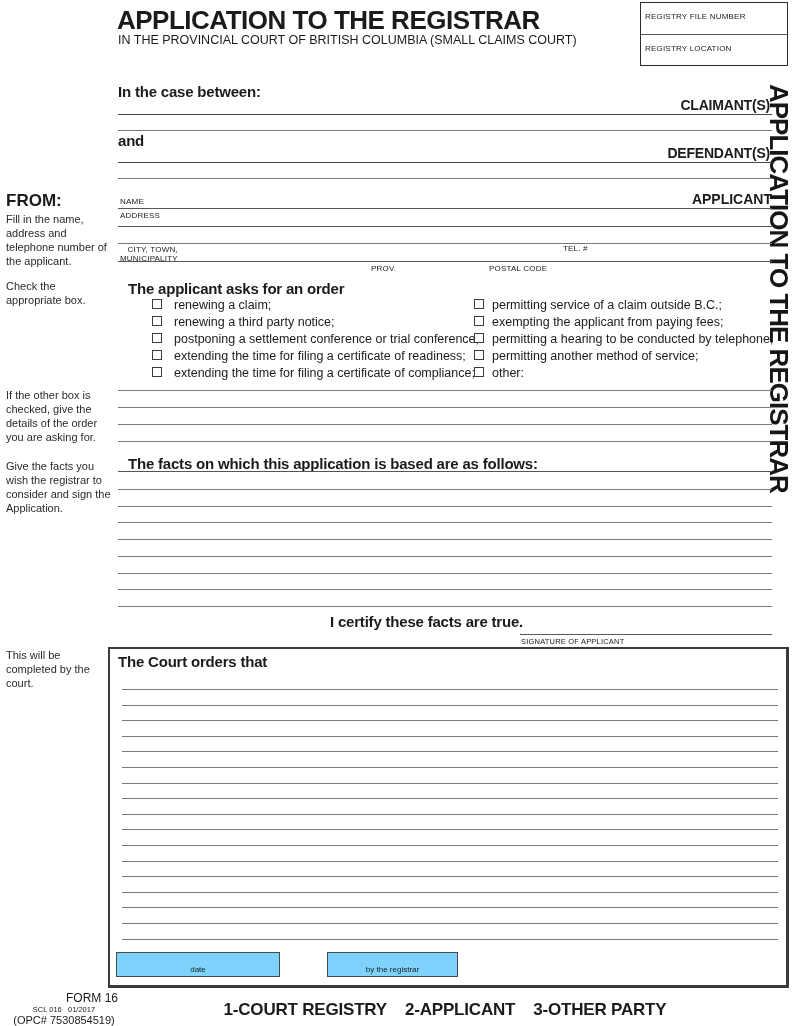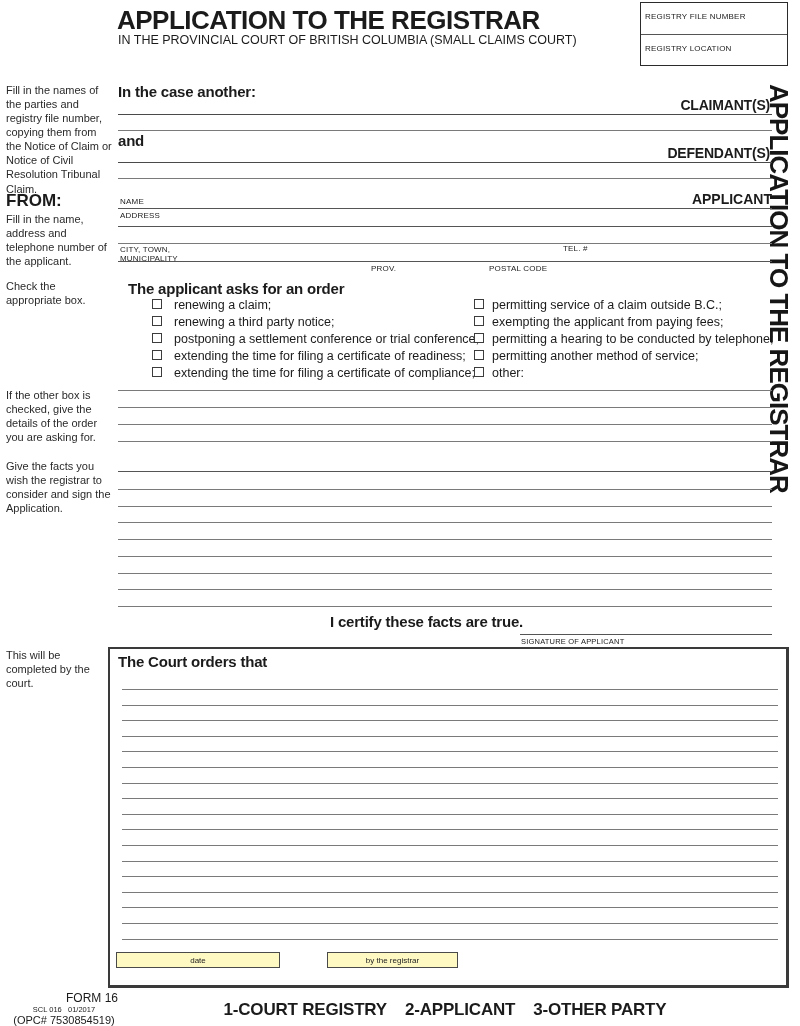--- a/index.html
+++ b/index.html
@@ -4,36 +4,36 @@
 <style>
   * { margin:0; padding:0; box-sizing:border-box; }
   html,body { background:#e8e8e8; }
   .page {
     position:relative; width:800px; height:1026px; background:#ffffff;
     font-family:"Liberation Sans","DejaVu Sans",sans-serif; color:#1b1b1b;
     overflow:hidden; margin:0 auto;
   }
   .abs { position:absolute; }
   .b { font-weight:bold; }
-  .tiny { font-size:8px; letter-spacing:.2px; }
+  .tiny { font-size:8px; letter-spacing:.2px;text-align:right; }
   .note { font-size:11px; line-height:1.28; color:#2a2a2a; }
   .rule { position:absolute; height:0; border-bottom:1px solid #7a7a7a; }
   .rule.dark { border-bottom-color:#555; }
   .lineblock { position:absolute; border-bottom:1.5px solid #4a4a4a; }
   .rlabel { position:absolute; right:2px; bottom:1px; font-weight:bold; font-size:14px; letter-spacing:-.2px; }
   .h15 { font-size:15px; font-weight:bold; letter-spacing:-.2px; }
   .cbrow { position:absolute; height:14px; }
   .cb { position:absolute; top:1px; width:10px; height:10px; border:1.2px solid #3c3c3c; background:#fff; }
   .cblabel { position:absolute; top:0; font-size:12.5px; white-space:nowrap; }
   .regbox { position:absolute; left:640px; top:2px; width:148px; height:64px; border:1.2px solid #2b2b2b; }
   .regcell { height:32px; padding:2px 4px; }
   .regcell.first { border-bottom:1px solid #555; }
   .courtbox { position:absolute; left:108px; top:647px; width:681px; height:341px;
     border:2px solid #3a3a3a; border-right-width:3px; border-bottom-width:3px; background:#fff; }
-  .smallbox { position:absolute; border:1px solid #4a4a4a; height:16px; background:#fef9c3; }
+  .smallbox { position:absolute; border:1px solid #4a4a4a; height:25px; background:#7dd3fc; }
   .smallbox .lab { position:absolute; bottom:2px; left:0; right:0; text-align:center; font-size:8px; color:#222; }
   .vert {
     position:absolute; left:758px; top:84px; height:470px; width:36px;
     writing-mode:vertical-rl; font-size:26px; font-weight:bold; letter-spacing:-1px;
     white-space:nowrap; color:#161616;
   }
   .pre { white-space:pre; }
 </style>
 </head>
 <body>
@@ -47,29 +47,28 @@
     <div class="regcell first">
       <span class="tiny">REGISTRY FILE NUMBER</span>
     </div>
     <div class="regcell">
       <span class="tiny">REGISTRY LOCATION</span>
     </div>
   </div>
 
   <div class="vert">APPLICATION TO THE REGISTRAR</div>
 
-  <div class="abs note" style="left:6px; top:83px; width:106px;">Fill in the names of the parties and registry file number, copying them from the Notice of Claim or Notice of Civil Resolution Tribunal Claim.</div>
   <div class="abs b" style="left:6px; top:191px; font-size:17px;">FROM:</div>
   <div class="abs note" style="left:6px; top:212px; width:108px;">Fill in the name, address and telephone number of the applicant.</div>
   <div class="abs note" style="left:6px; top:279px; width:106px;">Check the appropriate box.</div>
   <div class="abs note" style="left:6px; top:388px; width:106px;">If the other box is checked, give the details of the order you are asking for.</div>
   <div class="abs note" style="left:6px; top:459px; width:106px;">Give the facts you wish the registrar to consider and sign the Application.</div>
   <div class="abs note" style="left:6px; top:648px; width:106px;">This will be completed by the court.</div>
 
-  <div class="abs h15" style="left:118px; top:83px;">In the case another:</div>
+  <div class="abs h15" style="left:118px; top:83px;">In the case between:</div>
   <div class="lineblock" style="left:118px; top:96px; width:654px; height:19px;">
     <span class="rlabel">CLAIMANT(S)</span>
   </div>
   <div class="rule" style="left:118px; top:130px; width:654px;"></div>
   <div class="abs h15" style="left:118px; top:132px;">and</div>
   <div class="lineblock" style="left:118px; top:144px; width:654px; height:19px;">
     <span class="rlabel">DEFENDANT(S)</span>
   </div>
   <div class="rule" style="left:118px; top:178px; width:654px;"></div>
 
@@ -86,20 +85,21 @@
     <div>MUNICIPALITY</div>
   </div>
   <div class="abs tiny" style="left:563px; top:244px;">TEL. #</div>
   <div class="rule dark" style="left:118px; top:261px; width:654px;"></div>
   <div class="abs tiny" style="left:371px; top:264px;">PROV.</div>
   <div class="abs tiny" style="left:489px; top:264px;">POSTAL CODE</div>
 
   <div class="abs h15" style="left:128px; top:280px;text-align:center;">The applicant asks for an order</div>
   <div id="cbrows"></div>
 
+  <div class="abs h15" style="left:128px; top:455px;">The facts on which this application is based are as follows:</div>
   <div class="rule dark" style="left:118px; top:471px; width:654px;"></div>
 
   <div class="abs b" style="left:330px; top:613px; font-size:15px; letter-spacing:-.2px;">I certify these facts are true.</div>
   <div class="rule dark" style="left:520px; top:634px; width:252px;"></div>
   <div class="abs tiny" style="left:521px; top:637px; font-size:7.5px;">SIGNATURE OF APPLICANT</div>
 
   <div class="courtbox"></div>
   <div class="abs h15" style="left:118px; top:653px;">The Court orders that</div>
 
   <div class="smallbox" style="left:116px; top:952px; width:164px;">

